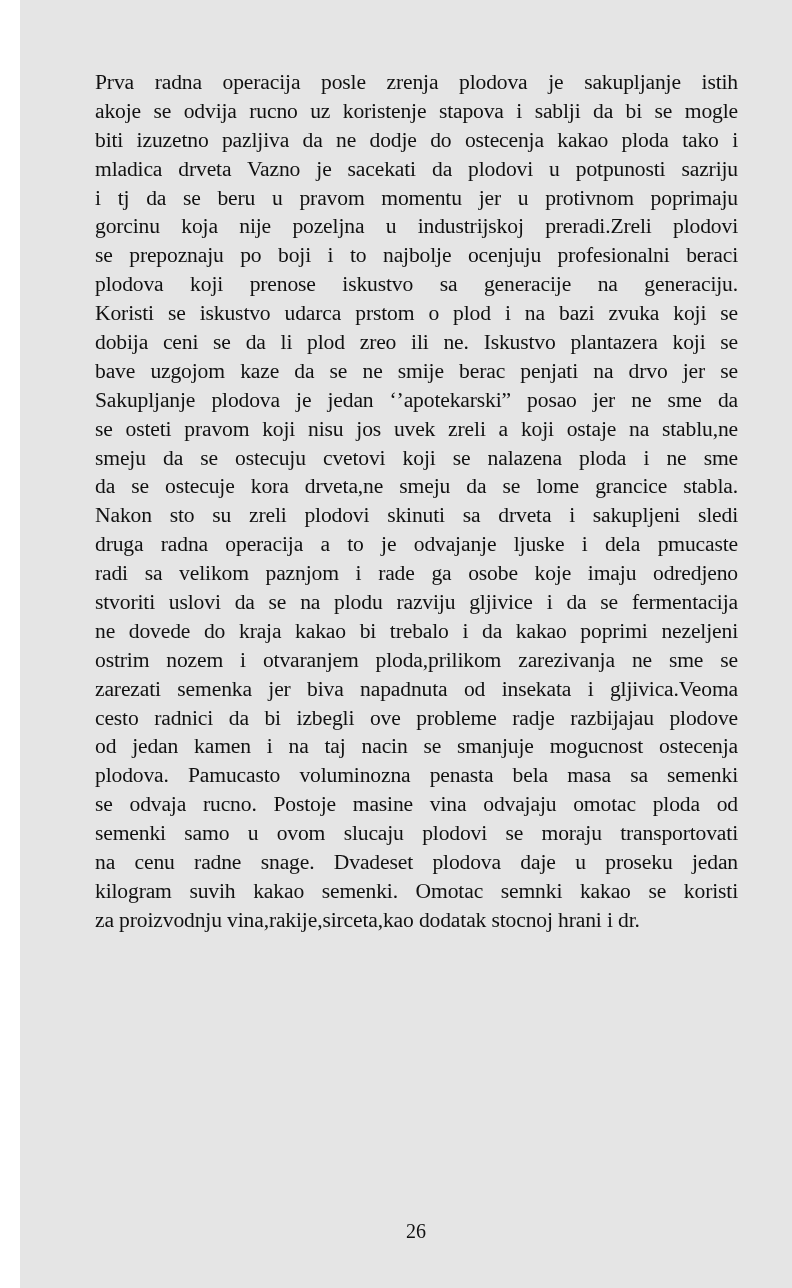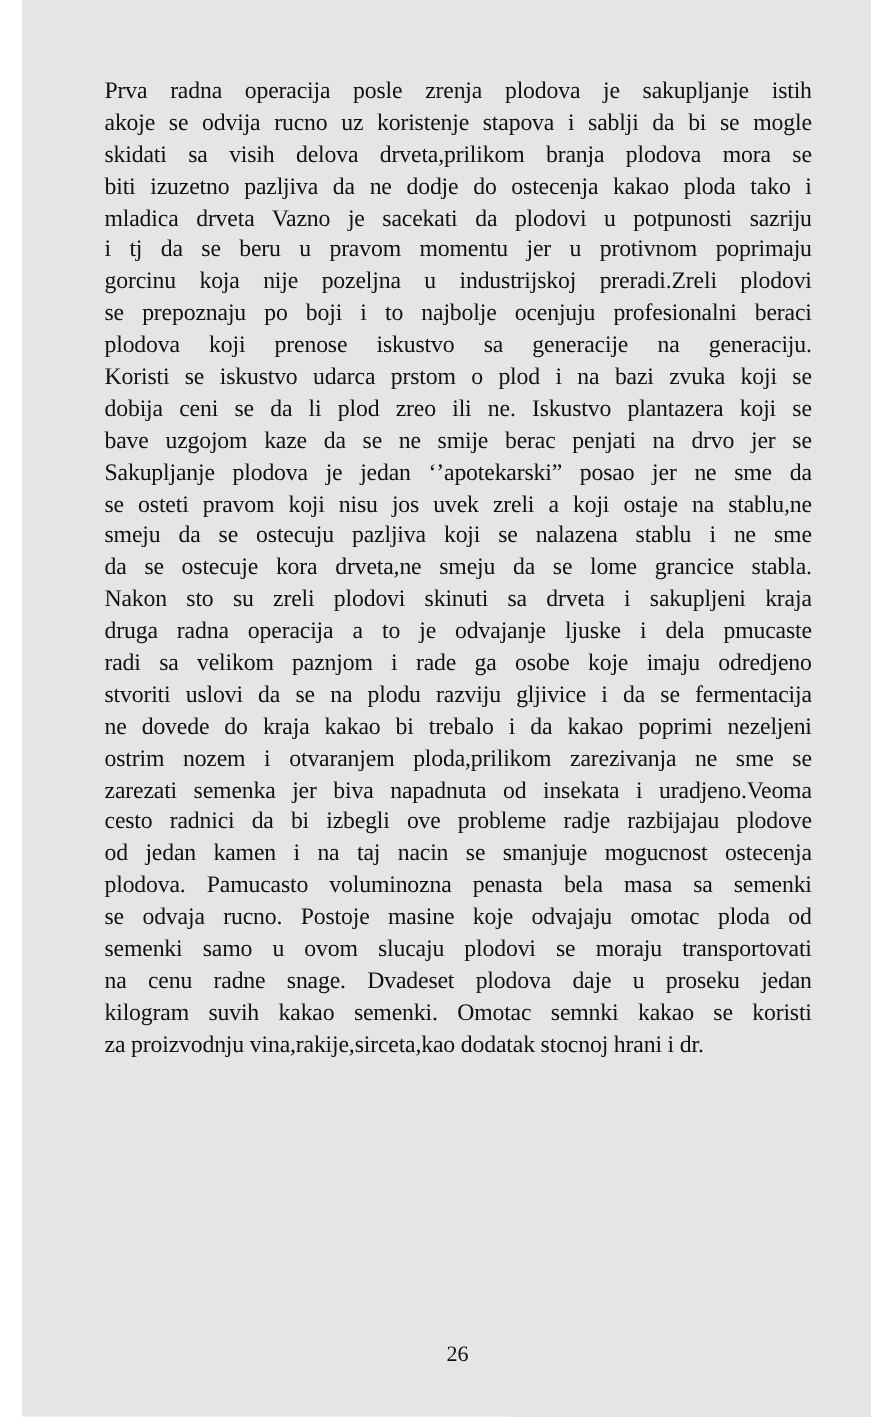--- a/index.html
+++ b/index.html
@@ -52,44 +52,43 @@
       line-height: 24px;
     }
   </style>
 </head>
 <body>
 
 <div class="page">
   <div class="body-text" id="body-text">
       <span class="line">Prva radna operacija posle zrenja plodova je sakupljanje istih</span>
       <span class="line">akoje se odvija rucno uz koristenje stapova i sablji da bi se mogle</span>
-      <span class="line">skidati sa visih delova drveta,prilikom branja plodova mora se</span>
       <span class="line">biti izuzetno pazljiva da ne dodje do ostecenja kakao ploda tako i</span>
       <span class="line">mladica drveta Vazno je sacekati da plodovi u potpunosti sazriju</span>
       <span class="line">i tj da se beru u pravom momentu jer u protivnom poprimaju</span>
       <span class="line">gorcinu koja nije pozeljna u industrijskoj preradi.Zreli plodovi</span>
       <span class="line">se prepoznaju po boji i to najbolje ocenjuju profesionalni beraci</span>
       <span class="line">plodova koji prenose iskustvo sa generacije na generaciju.</span>
       <span class="line">Koristi se iskustvo udarca prstom o plod i na bazi zvuka koji se</span>
       <span class="line">dobija ceni se da li plod zreo ili ne. Iskustvo plantazera koji se</span>
       <span class="line">bave uzgojom kaze da se ne smije berac penjati na drvo jer se</span>
       <span class="line">Sakupljanje plodova je jedan ‘’apotekarski” posao jer ne sme da</span>
       <span class="line">se osteti pravom koji nisu jos uvek zreli a koji ostaje na stablu,ne</span>
-      <span class="line">smeju da se ostecuju pazljiva koji se nalazena stablu i ne sme</span>
+      <span class="line">smeju da se ostecuju cvetovi koji se nalazena ploda i ne sme</span>
       <span class="line">da se ostecuje kora drveta,ne smeju da se lome grancice stabla.</span>
-      <span class="line">Nakon sto su zreli plodovi skinuti sa drveta i sakupljeni kraja</span>
+      <span class="line">Nakon sto su zreli plodovi skinuti sa drveta i sakupljeni sledi</span>
       <span class="line">druga radna operacija a to je odvajanje ljuske i dela pmucaste</span>
       <span class="line">radi sa velikom paznjom i rade ga osobe koje imaju odredjeno</span>
       <span class="line">stvoriti uslovi da se na plodu razviju gljivice i da se fermentacija</span>
       <span class="line">ne dovede do kraja kakao bi trebalo i da kakao poprimi nezeljeni</span>
       <span class="line">ostrim nozem i otvaranjem ploda,prilikom zarezivanja ne sme se</span>
-      <span class="line">zarezati semenka jer biva napadnuta od insekata i uradjeno.Veoma</span>
+      <span class="line">zarezati semenka jer biva napadnuta od insekata i gljivica.Veoma</span>
       <span class="line">cesto radnici da bi izbegli ove probleme radje razbijajau plodove</span>
       <span class="line">od jedan kamen i na taj nacin se smanjuje mogucnost ostecenja</span>
       <span class="line">plodova. Pamucasto voluminozna penasta bela masa sa semenki</span>
-      <span class="line">se odvaja rucno. Postoje masine koje odvajaju omotac ploda od</span>
+      <span class="line">se odvaja rucno. Postoje masine vina odvajaju omotac ploda od</span>
       <span class="line">semenki samo u ovom slucaju plodovi se moraju transportovati</span>
       <span class="line">na cenu radne snage. Dvadeset plodova daje u proseku jedan</span>
       <span class="line">kilogram suvih kakao semenki. Omotac semnki kakao se koristi</span>
       <span class="line last">za proizvodnju vina,rakije,sirceta,kao dodatak stocnoj hrani i dr.</span>
     </div>
   <div class="page-number">26</div>
 </div>
 
 </body></html>

